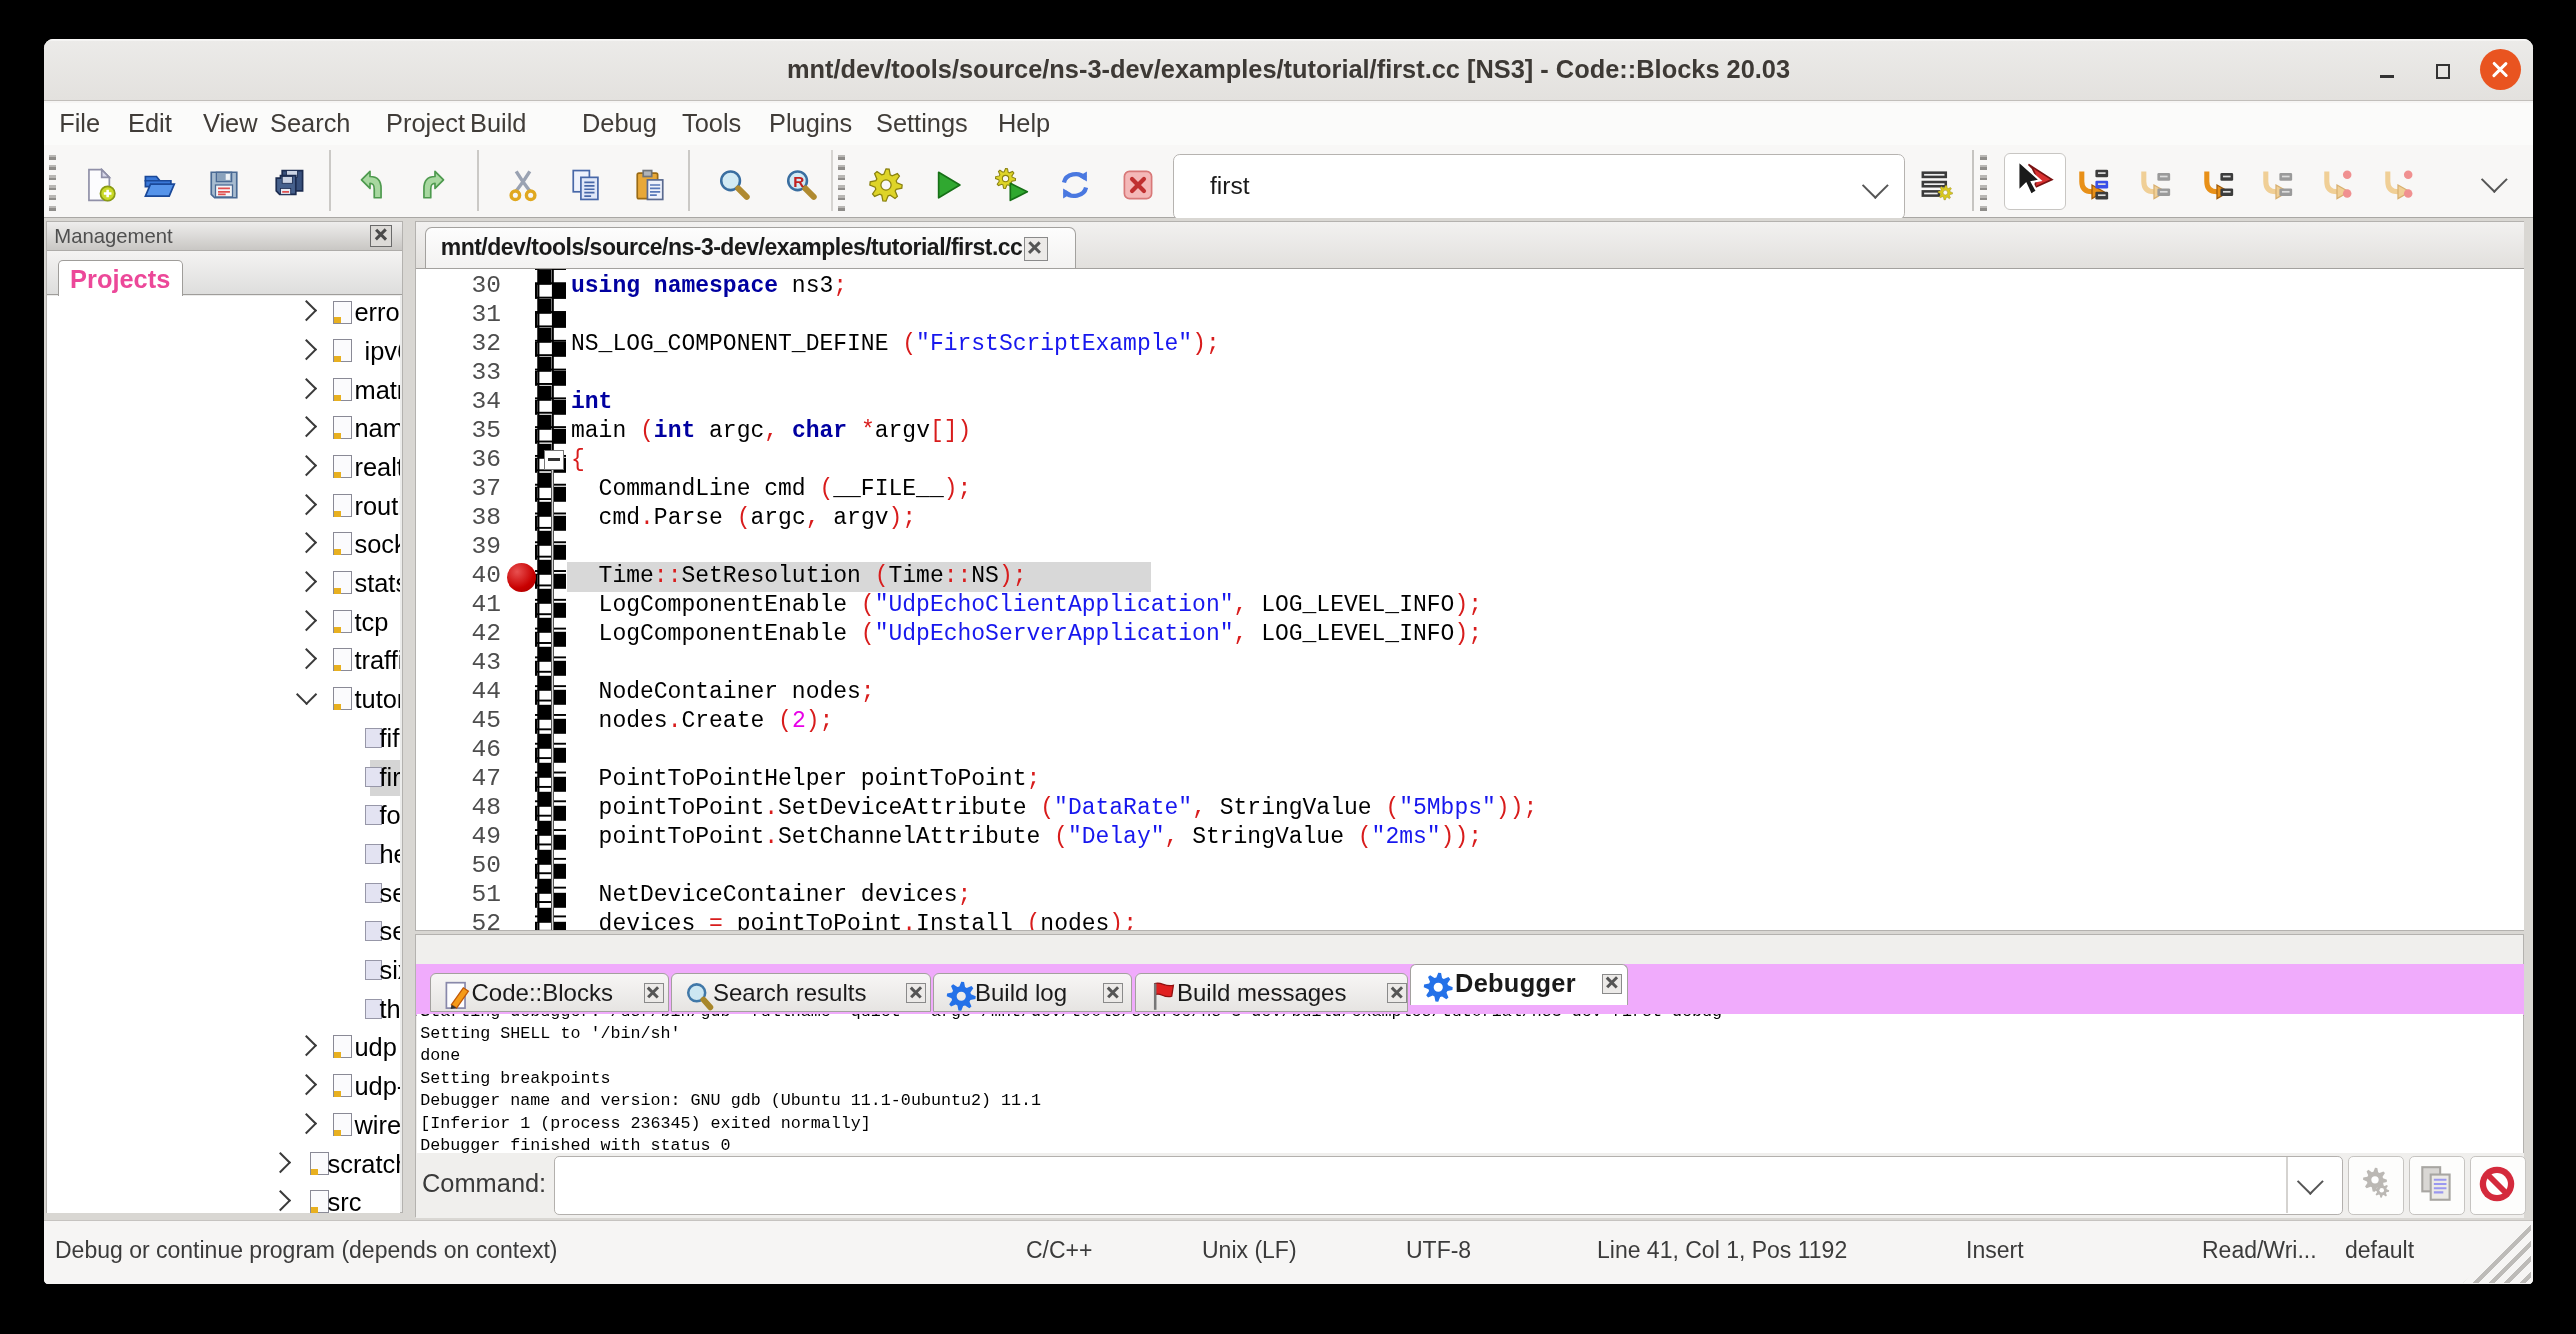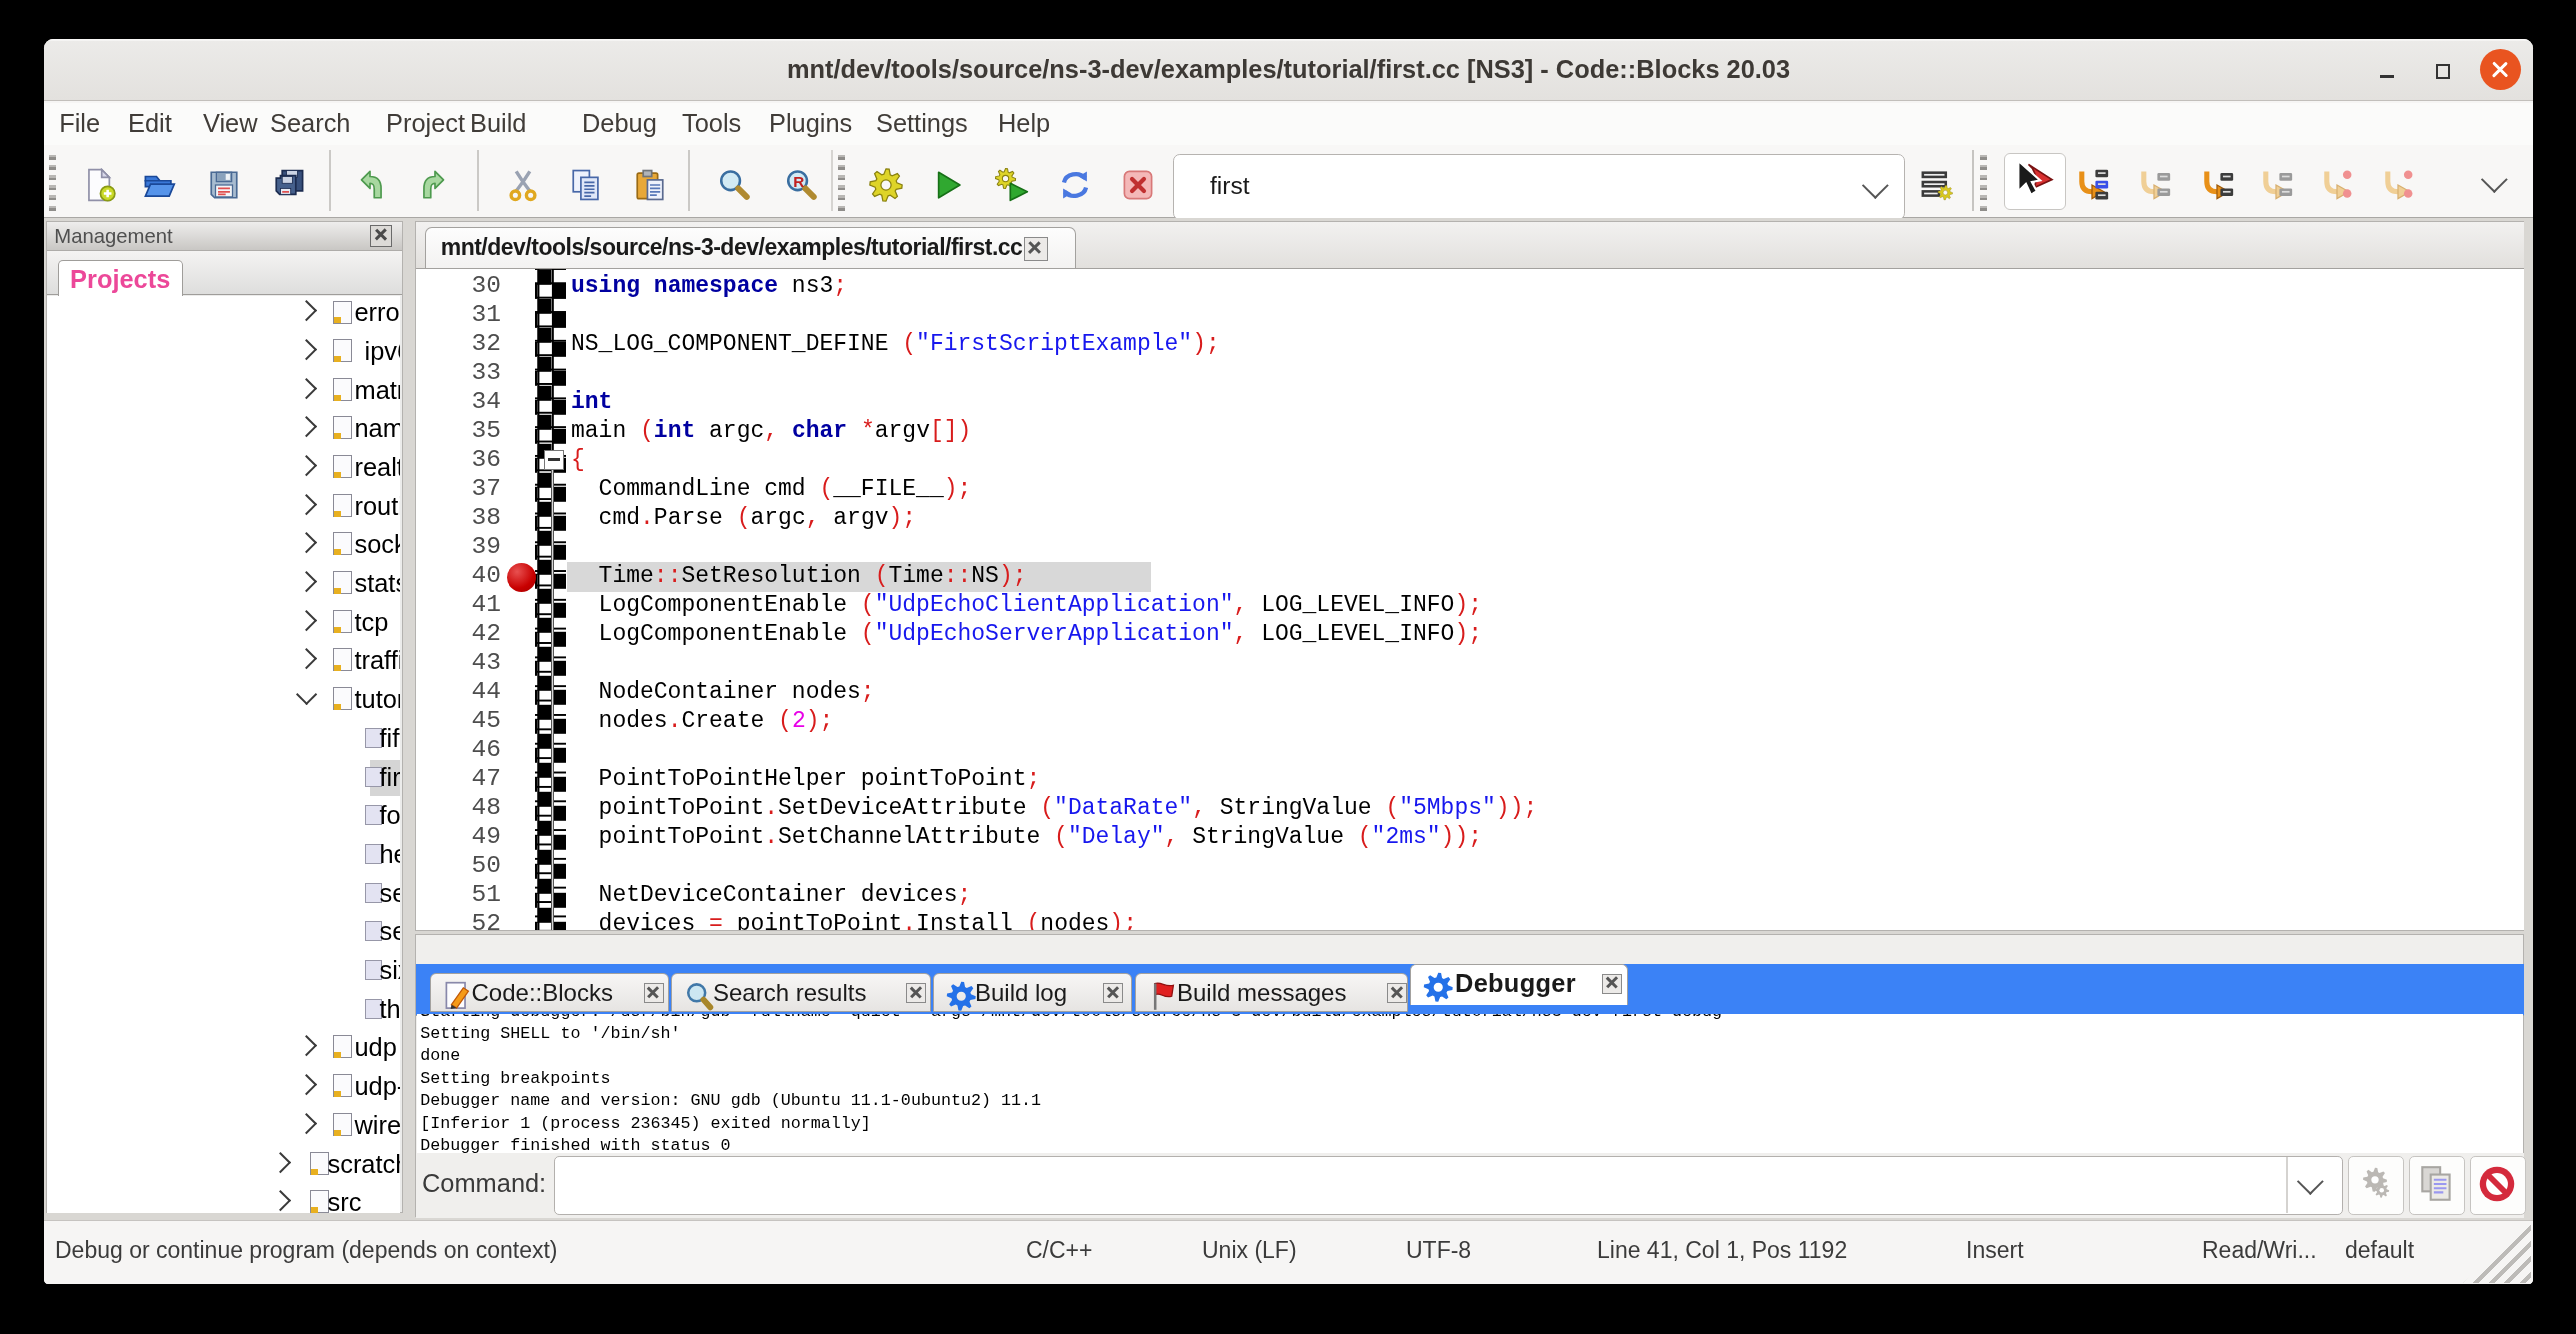--- a/index.html
+++ b/index.html
@@ -59,21 +59,21 @@
 #bkpt{position:absolute;left:91px;top:294px;width:29px;height:29px;border-radius:50%;background:radial-gradient(circle at 35% 30%,#e85050,#c80000 60%,#a00000);}
 #hlline{position:absolute;left:151px;top:293px;width:584px;height:30px;background:#d8d8d8;}
 #code{position:absolute;left:155px;top:2.5px;font-size:23px;line-height:29px;color:#000;white-space:pre;}
 .k{color:#0000a0;font-weight:bold;}
 .r{color:#d81c1c;}
 .s{color:#1717ee;}
 .n{color:#e800e8;}
 
 #logs{position:absolute;left:371px;top:716px;width:2109px;height:283px;background:#f0efed;border:0.8px solid #b4b2af;}
 #logscap{position:absolute;left:0;top:0;width:2108px;height:29px;line-height:28px;padding-left:8.5px;}
-#logtabs{position:absolute;left:0;top:29px;width:2108px;height:52px;border-bottom:0.8px solid #a3a19e;background:#3b82f6;}
+#logtabs{position:absolute;left:0;top:29px;width:2108px;height:52px;border-bottom:0.8px solid #a3a19e;background:#f0abfc;}
 .ltab{position:absolute;top:9.3px;height:39px;background:linear-gradient(#f7f6f5,#e6e4e2);border:0.8px solid #a3a19e;border-radius:6px 6px 0 0;font-size:24px;color:#1a1a1a;}
 .ltab.active{top:0;height:41px;background:#fff;border-bottom:none;font-weight:bold;}
 .ltab.active .tx{font-size:25.4px;letter-spacing:0.3px;left:44px;}
 .ltab .ic{position:absolute;left:12px;top:6.8px;}
 .ltab .tx{position:absolute;left:41px;top:0;line-height:37px;white-space:nowrap;}
 .xbtn3{position:absolute;width:20.3px;height:20.3px;border:1.7px solid #8a8a8a;background:#eceae8;}
 .xbtn3:before,.xbtn3:after{content:"";position:absolute;left:1.7px;top:6.8px;width:13.5px;height:2.5px;background:#555;}
 .xbtn3:before{transform:rotate(45deg);}
 .xbtn3:after{transform:rotate(-45deg);}
 #logarea{position:absolute;left:0.8px;top:79px;width:2106px;height:139px;background:#fff;overflow:hidden;}

